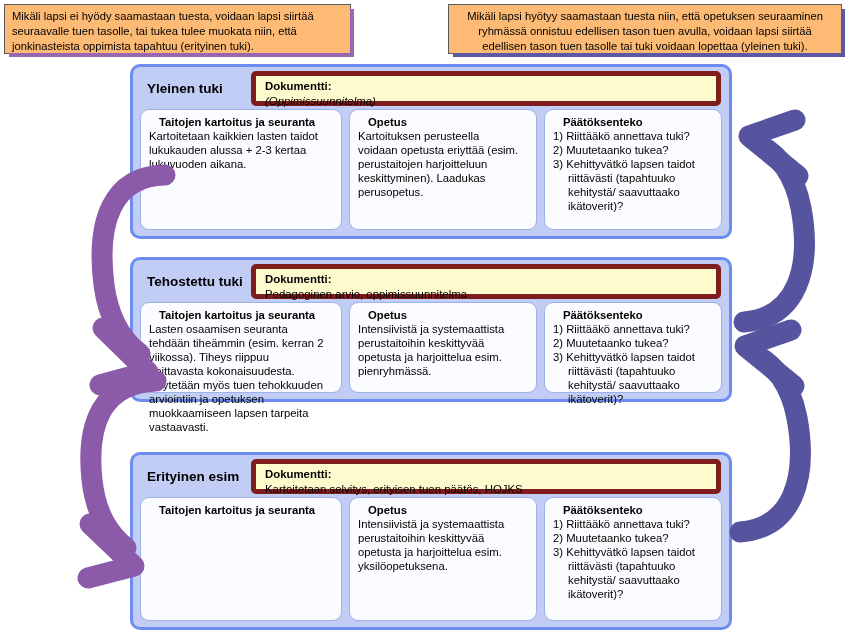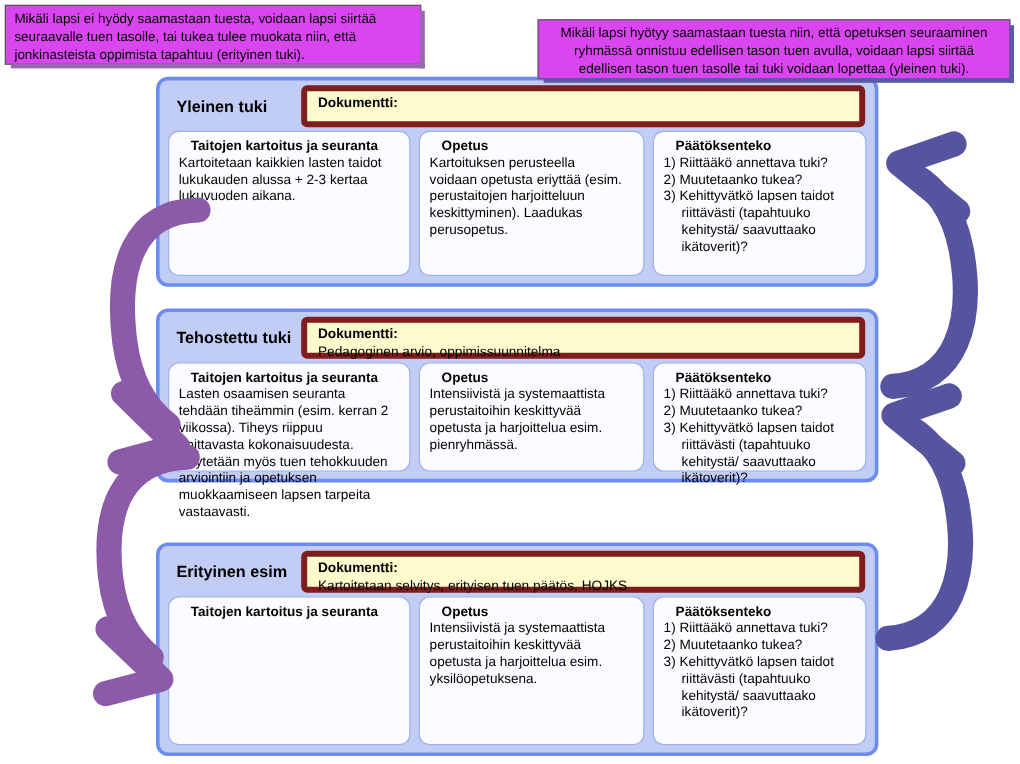--- a/index.html
+++ b/index.html
@@ -17,21 +17,21 @@
   #canvas {
     position: relative;
     width: 850px;
     height: 637px;
   }
 
   
   .note {
     position: absolute;
     box-sizing: border-box;
-    background: #d946ef;
+    background: #fdba74;
     border: 1px solid #5a5a5a;
     font-size: 11.2px;
     line-height: 1.33;
     color: #000000;
     padding: 4px 6px 3px 7px;
     z-index: 6;
   }
   .note::after {
     
     content: "";
@@ -60,21 +60,20 @@
   }
   #note-left::after, #note-left::before { background: #9966b0; }
   #note-right {
     left: 448px;
     top: 4px;
     width: 394px;
     height: 50px;
     text-align: center;
     padding-left: 6px;
     padding-right: 6px;
-    margin-top: 12px;
   }
   #note-right::after, #note-right::before { background: #5b59a6; }
 
   
   .level {
     position: absolute;
     box-sizing: border-box;
     background: #c2cdf5;
     border: 3px solid #6d8cf0;
     border-radius: 10px;
@@ -197,20 +196,21 @@
       <path d="M 740 532 C 793 528 808 478 797 418 C 790 382 774 366 758 356" fill="none" stroke="#56549f" stroke-width="21" stroke-linecap="round"></path>
       <path d="M 794 386 L 745 346 L 791 330" fill="none" stroke="#56549f" stroke-width="21" stroke-linejoin="round" stroke-linecap="round"></path>
     </g>
   </svg>
 
   <div class="level" id="level-1">
     <div class="level-head">
       <div class="level-title">Yleinen tuki</div>
       <div class="doc-box">
         <span class="doc-label">Dokumentti:</span>
+        <span class="doc-value italic">(Oppimissuunnitelma)</span>
       </div>
     </div>
     <div class="cards">
       <div class="card card-a">
         <span class="card-title indent">Taitojen kartoitus ja seuranta</span>
         <span class="card-body">Kartoitetaan kaikkien lasten taidot lukukauden alussa + 2-3 kertaa lukuvuoden aikana.</span>
       </div>
       <div class="card card-b">
         <span class="card-title indent">Opetus</span>
         <span class="card-body">Kartoituksen perusteella voidaan opetusta eriyttää (esim. perustaitojen harjoitteluun keskittyminen). Laadukas perusopetus.</span>

